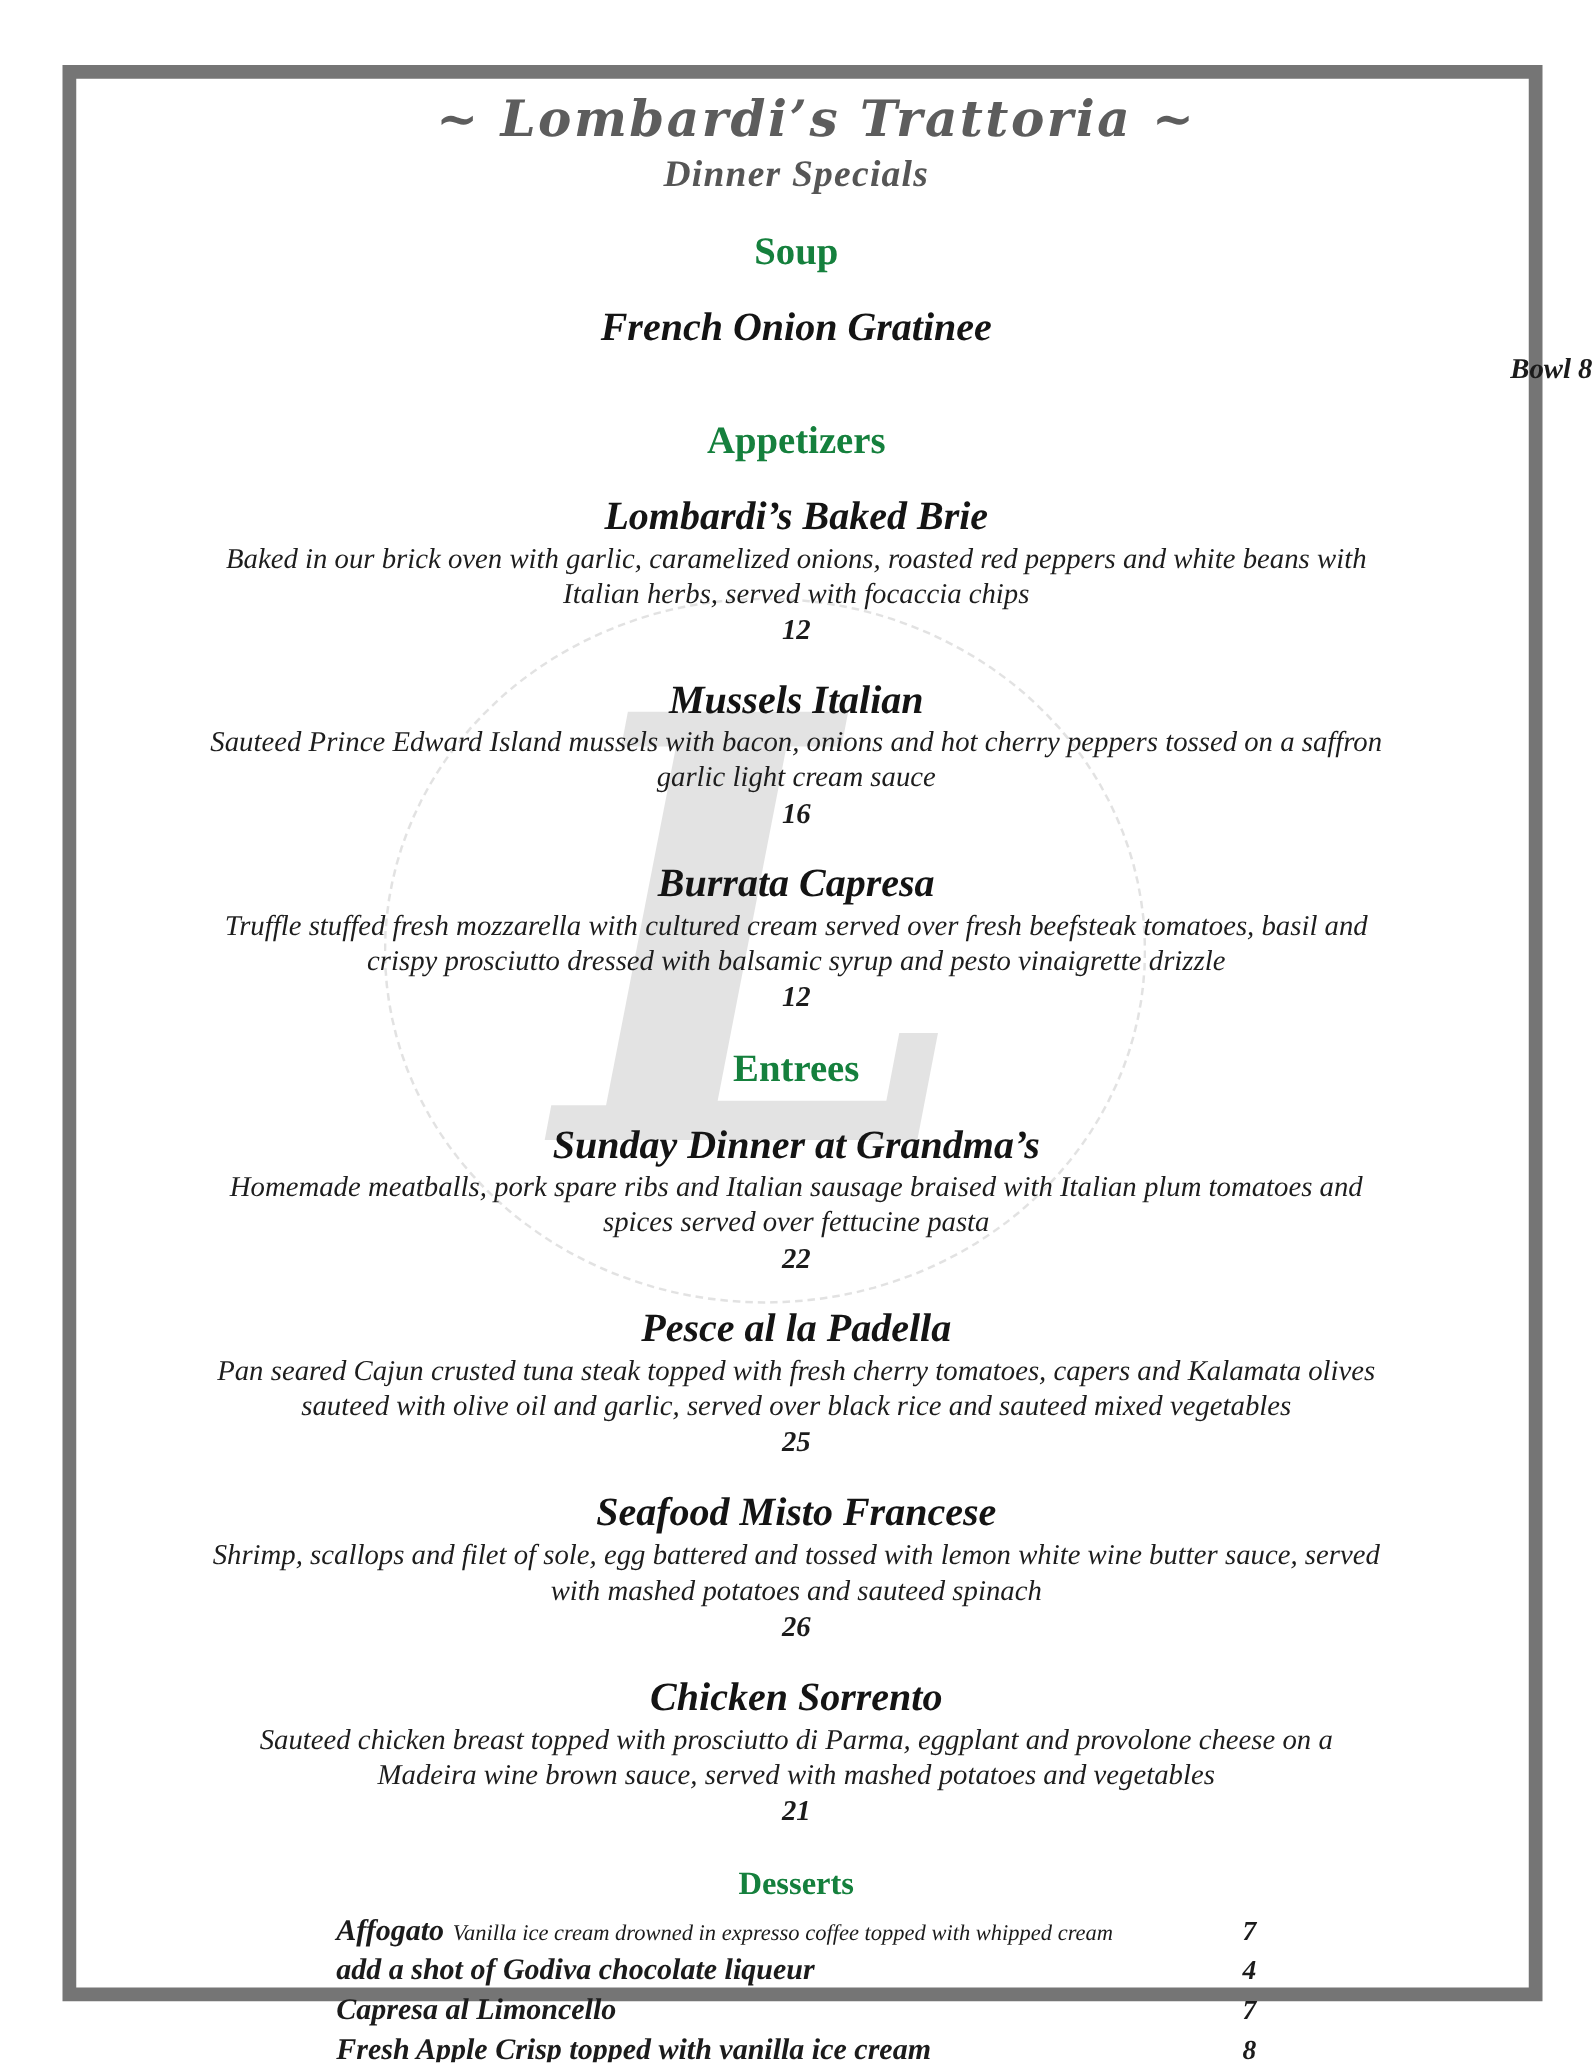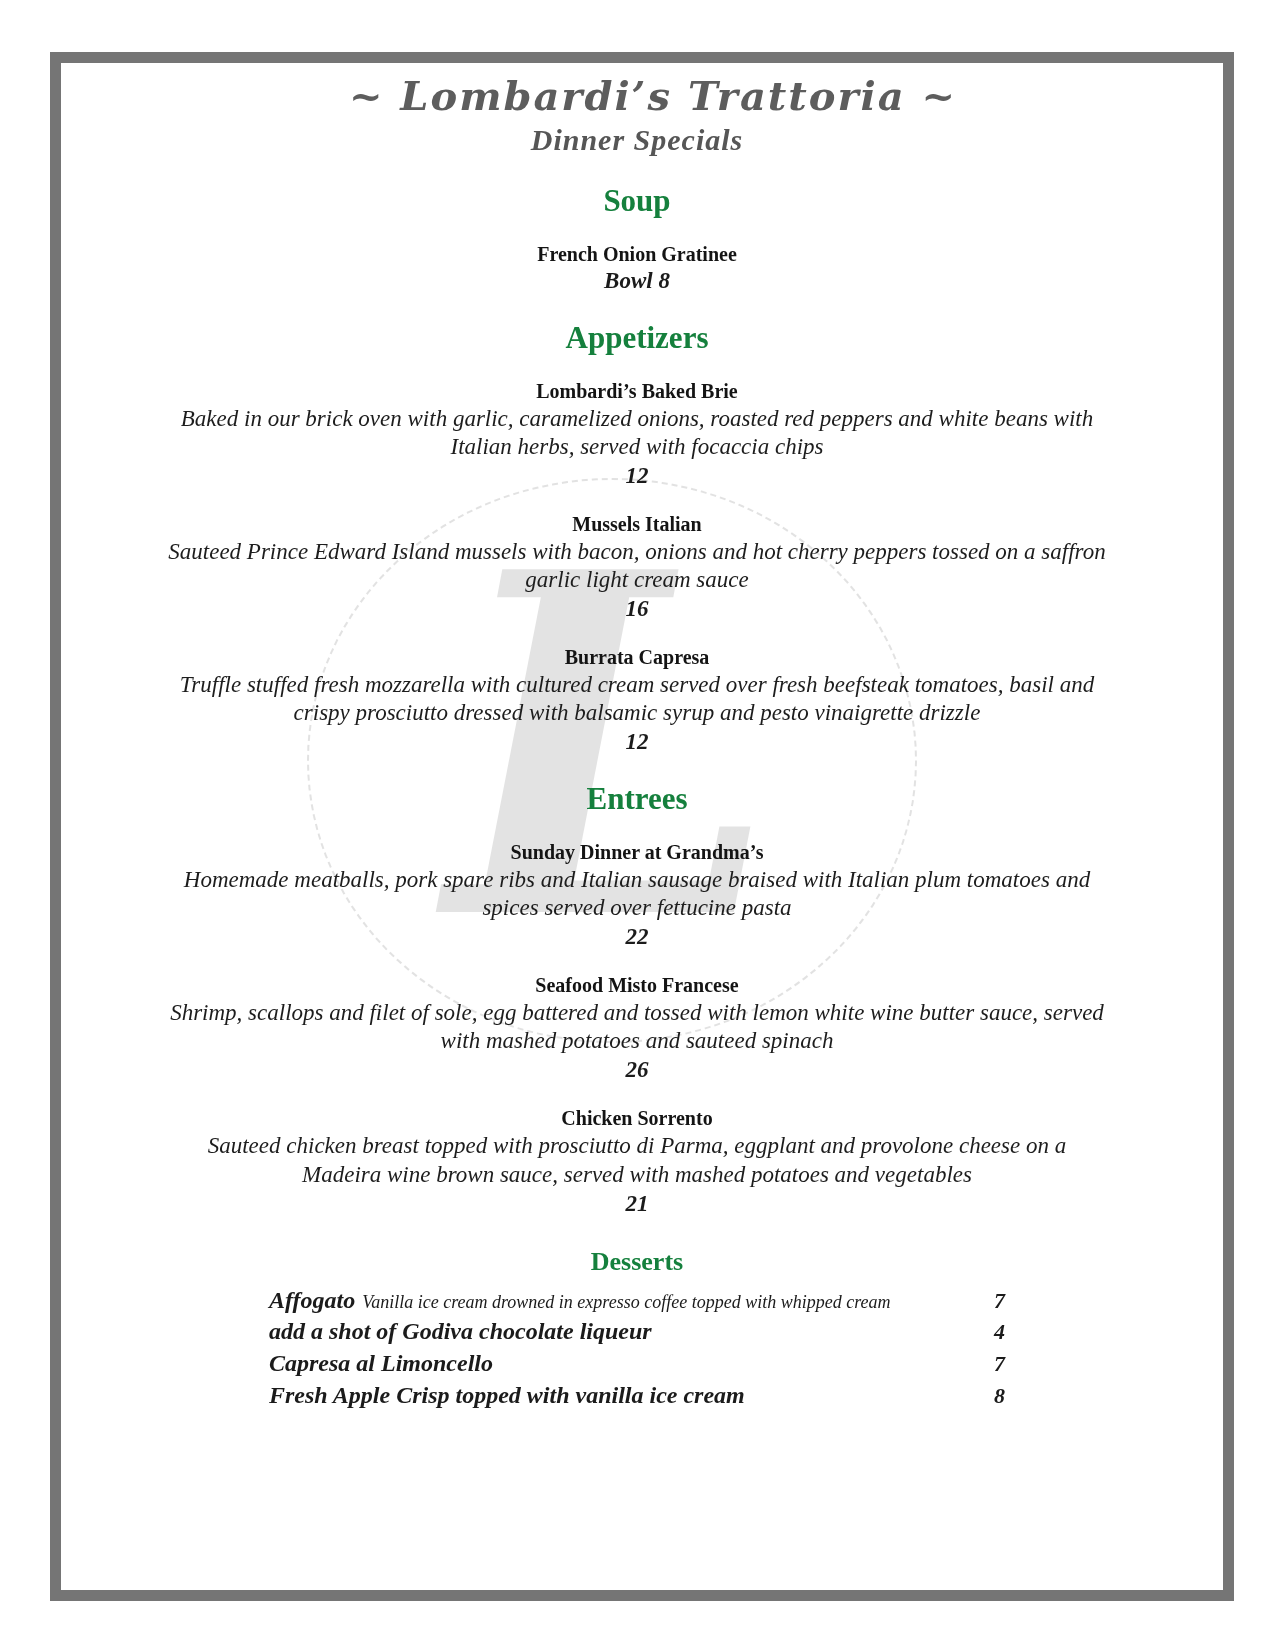--- a/index.html
+++ b/index.html
@@ -57,34 +57,34 @@
 
   .section-heading {
     margin-top:26px;
     font-size:31px; font-weight:bold;
     color:#15803d;
   }
   .section-heading.small { font-size:26px; margin-top:30px; }
 
   .menu-item { margin-top:24px; }
   .item-name {
-    font-size:20px; font-weight:bold; 
+    font-size:32px; font-weight:bold; font-style:italic;
     color:#141414;
   }
   .item-description {
     max-width:940px; margin:2px auto 0;
     font-size:23px; font-style:italic;
     line-height:1.22;
     color:#1d1d1d;
   }
   .item-price {
     margin-top:2px;
     font-size:23px; font-weight:bold; font-style:italic;
   }
-  .soup-line { font-size:23px; font-weight:bold; font-style:italic; margin-top:2px; }
+  .soup-line { font-size:23px; font-weight:bold; font-style:italic; margin-top:2px;text-align:right; }
 
   .desserts-list {
     width:736px; margin:8px auto 0;
     text-align:left;
   }
   .dessert-row {
     display:flex; justify-content:space-between; align-items:baseline;
     line-height:1.32;
   }
   .dessert-name { font-size:24px; font-weight:bold; font-style:italic; }
@@ -139,20 +139,25 @@
 
     <div>
       <div class="section-heading">Entrees</div>
 
       <div class="menu-item">
         <div class="item-name">Sunday Dinner at Grandma’s</div>
         <div class="item-description">Homemade meatballs, pork spare ribs and Italian sausage braised with Italian plum tomatoes and spices served over fettucine pasta</div>
         <div class="item-price">22</div>
       </div>
 
+      <div class="menu-item">
+        <div class="item-name">Pesce al la Padella</div>
+        <div class="item-description">Pan seared Cajun crusted tuna steak topped with fresh cherry tomatoes, capers and Kalamata olives sauteed with olive oil and garlic, served over black rice and sauteed mixed vegetables</div>
+        <div class="item-price">25</div>
+      </div>
 
       <div class="menu-item">
         <div class="item-name">Seafood Misto Francese</div>
         <div class="item-description">Shrimp, scallops and filet of sole, egg battered and tossed with lemon white wine butter sauce, served with mashed potatoes and sauteed spinach</div>
         <div class="item-price">26</div>
       </div>
 
       <div class="menu-item">
         <div class="item-name">Chicken Sorrento</div>
         <div class="item-description">Sauteed chicken breast topped with prosciutto di Parma, eggplant and provolone cheese on a Madeira wine brown sauce, served with mashed potatoes and vegetables</div>

